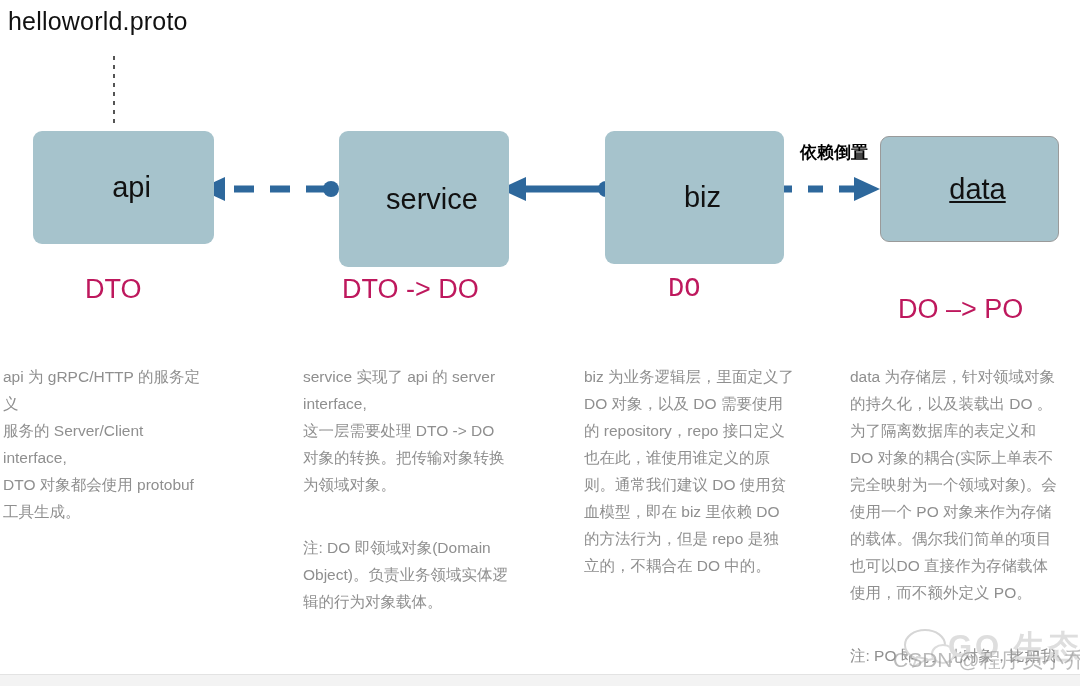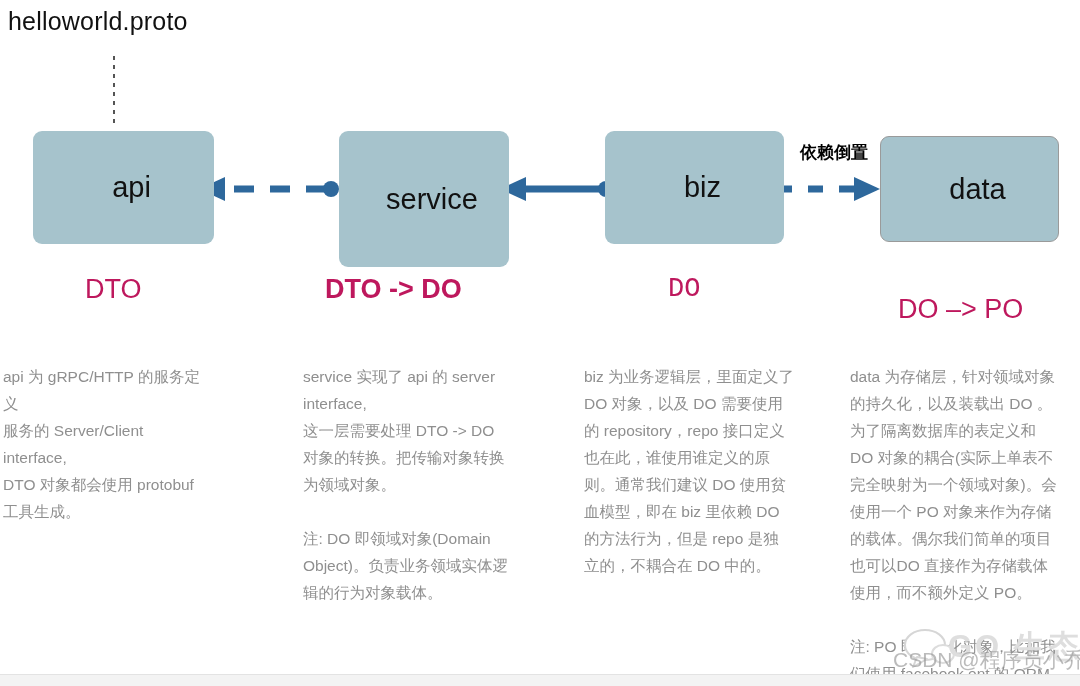--- a/index.html
+++ b/index.html
@@ -12,37 +12,37 @@
     left:8px;top:7px;font-size:25px;font-weight:500;color:#111;letter-spacing:.2px;
   }
   #connectors{left:0;top:0;pointer-events:none;}
   .layer-box{
     background:var(--box-fill);border-radius:9px;
     display:flex;align-items:center;justify-content:center;
     color:#111;font-size:29px;padding-left:16px;
   }
   #box-api{left:33px;top:131px;width:165px;height:113px;}
   #box-service{left:339px;top:131px;width:154px;height:136px;}
-  #box-biz{left:605px;top:131px;width:163px;height:113px;align-items:center;}
-  #box-data{left:880px;top:136px;width:161px;height:104px;border:1.5px solid var(--box-border);}
+  #box-biz{left:605px;top:131px;width:163px;height:133px;align-items:center;}
+  #box-data{left:880px;top:136px;width:161px;height:104px;border:1.5px solid var(--box-border);text-decoration:underline;}
   #dep-label{left:800px;top:141px;font-size:17px;font-weight:600;color:#000;}
   .obj-label{top:274px;font-size:27px;color:#be185d;}
   #obj-api{left:85px;}
-  #obj-service{left:325px;font-weight:bold;}
+  #obj-service{left:342px;}
   #obj-biz{left:668px;font-family:Liberation Mono, monospace;}
   #obj-data{left:898px;margin-top:20px;}
   .desc-col{
     top:336px;font-size:15.5px;line-height:27px;color:var(--desc-text);
     white-space:pre-line;
   }
   #desc-api{left:3px;width:245px;}
   #desc-service{left:303px;width:218px;}
   #desc-biz{left:584px;width:218px;}
   #desc-data{left:850px;width:215px;}
-  .desc-note{white-space:pre-line;}
+  .desc-note{white-space:pre-line;margin-top:9px;}
   .desc-note:empty{display:none;margin:0;}
   #watermark{left:893px;top:620px;width:180px;height:60px;}
   #wm-faint{
     left:55px;top:6px;font-size:31px;font-weight:600;letter-spacing:3px;
     color:rgba(195,195,195,0.55);text-shadow:0 0 1px #fff;white-space:nowrap;
   }
   #wm-credit{
     left:0;top:26px;font-size:21px;color:rgba(145,145,145,0.62);white-space:nowrap;
   }
   #wm-bubble{left:10px;top:8px;}

